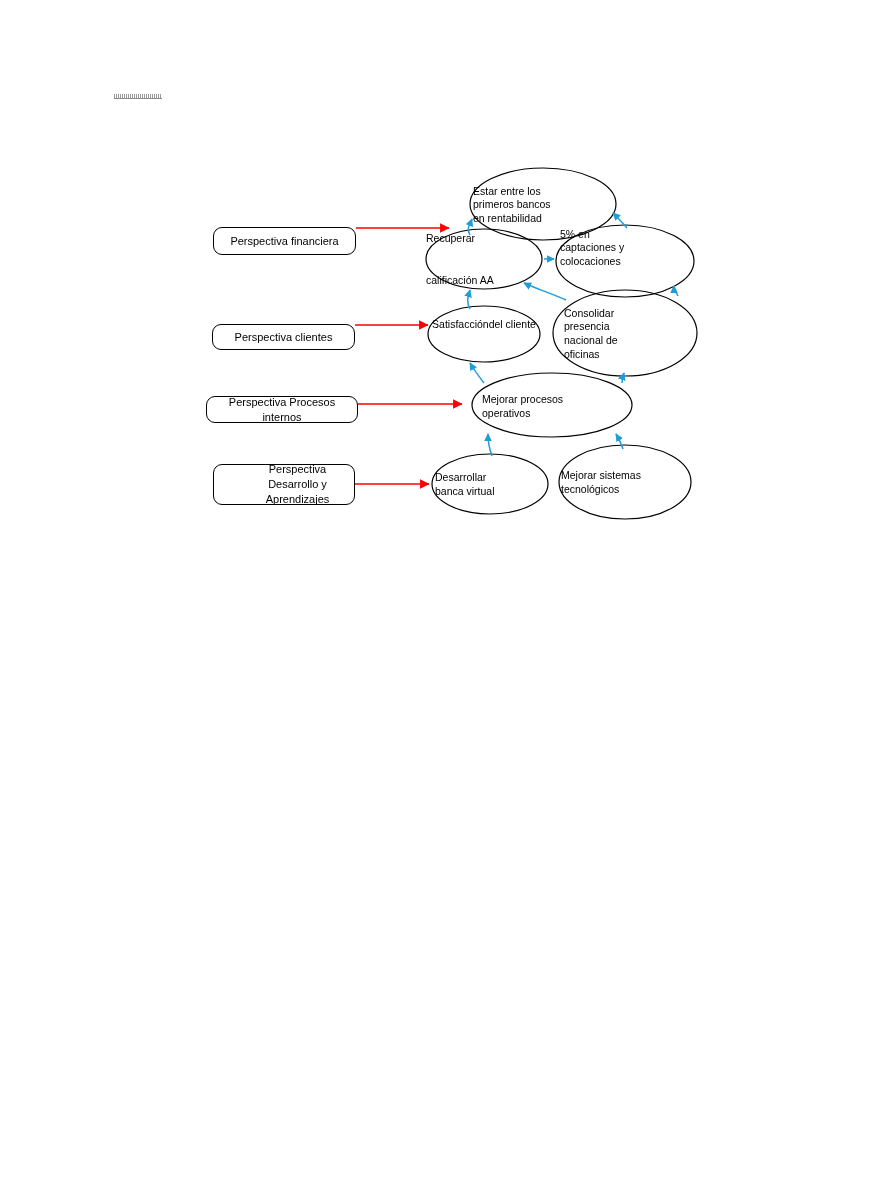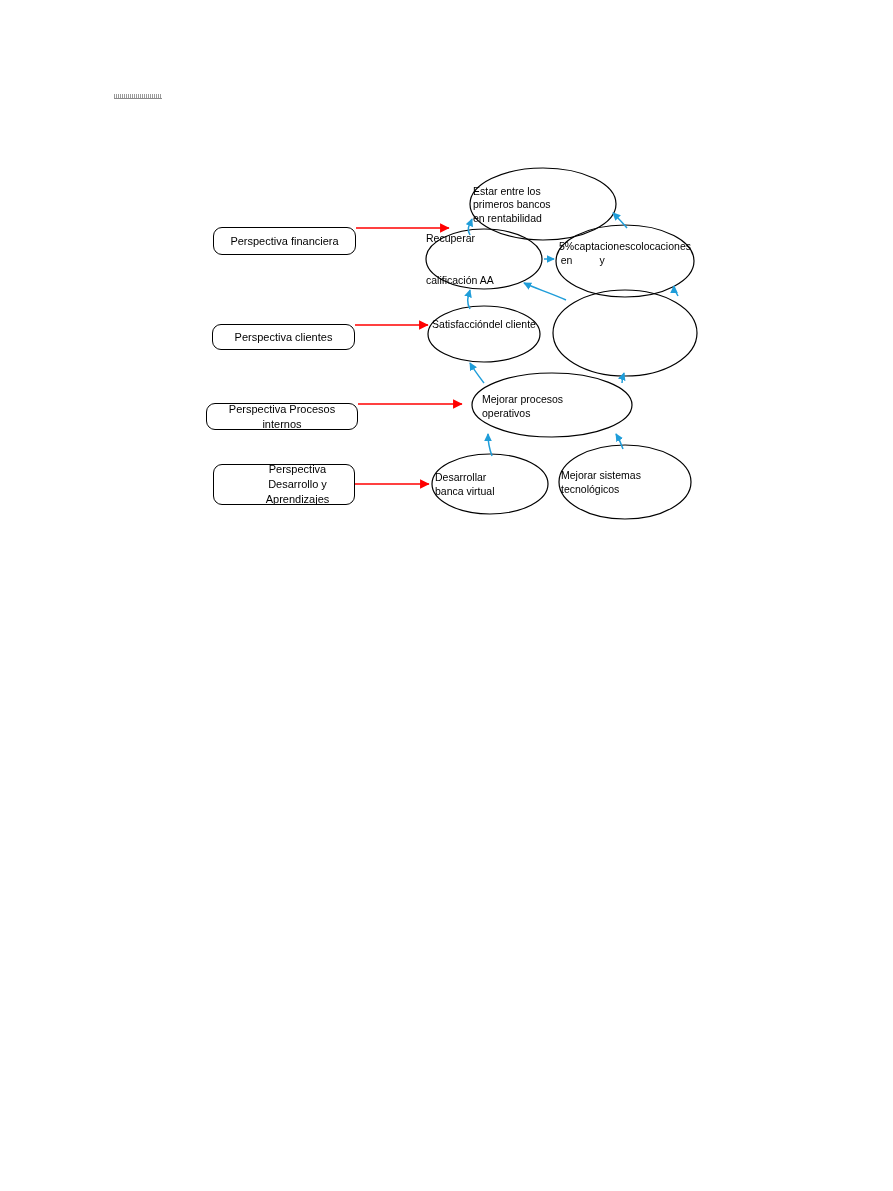--- a/index.html
+++ b/index.html
@@ -129,51 +129,57 @@
     </svg>
 
     <div class="persp-box" style="left:213px; top:227px; width:143px; height:28px;">
       <span class="lbl">Perspectiva financiera</span>
     </div>
 
     <div class="persp-box" style="left:212px; top:324px; width:143px; height:26px;">
       <span class="lbl">Perspectiva clientes</span>
     </div>
 
-    <div class="persp-box" style="left:206px; top:396px; width:152px; height:27px;margin-top:7px;">
+    <div class="persp-box" style="left:206px; top:396px; width:152px; height:27px;">
       <span class="lbl">Perspectiva Procesos internos</span>
     </div>
 
     <div class="persp-box" style="left:213px; top:464px; width:142px; height:41px; flex-direction:column;padding-left:33px;">
       <span class="lbl">Perspectiva Desarrollo y</span>
       <span class="lbl">Aprendizajes</span>
     </div>
 
     <div class="ell-text" style="left:473px; top:181px; width:140px; height:48px; flex-direction:column;">
       <span>Estar entre los</span>
       <span>primeros bancos</span>
       <span>en rentabilidad</span>
     </div>
 
     <div class="ell-text" style="left:426px; top:243px; width:116px; height:34px; flex-direction:column;gap:28px;">
       <span>Recuperar</span>
       <span>calificación AA</span>
     </div>
 
-    <div class="ell-text" style="left:560px; top:240px; width:130px; height:48px; flex-direction:row;">
+    <div class="ell-text" style="left:560px; top:224px; width:130px; height:48px; flex-direction:column;">
       <span>5% en</span>
       <span>captaciones y</span>
       <span>colocaciones</span>
     </div>
 
     <div class="ell-text" style="left:429px; top:318px; width:110px; height:34px; flex-direction:row;">
       <span>Satisfacción</span>
       <span>del cliente</span>
     </div>
 
+    <div class="ell-text" style="left:564px; top:305px; width:122px; height:58px; flex-direction:column;">
+      <span>Consolidar</span>
+      <span>presencia</span>
+      <span>nacional de</span>
+      <span>oficinas</span>
+    </div>
 
     <div class="ell-text" style="left:482px; top:390px; width:140px; height:34px; flex-direction:column;">
       <span>Mejorar procesos</span>
       <span>operativos</span>
     </div>
 
     <div class="ell-text" style="left:435px; top:468px; width:110px; height:34px; flex-direction:column;">
       <span>Desarrollar</span>
       <span>banca virtual</span>
     </div>

